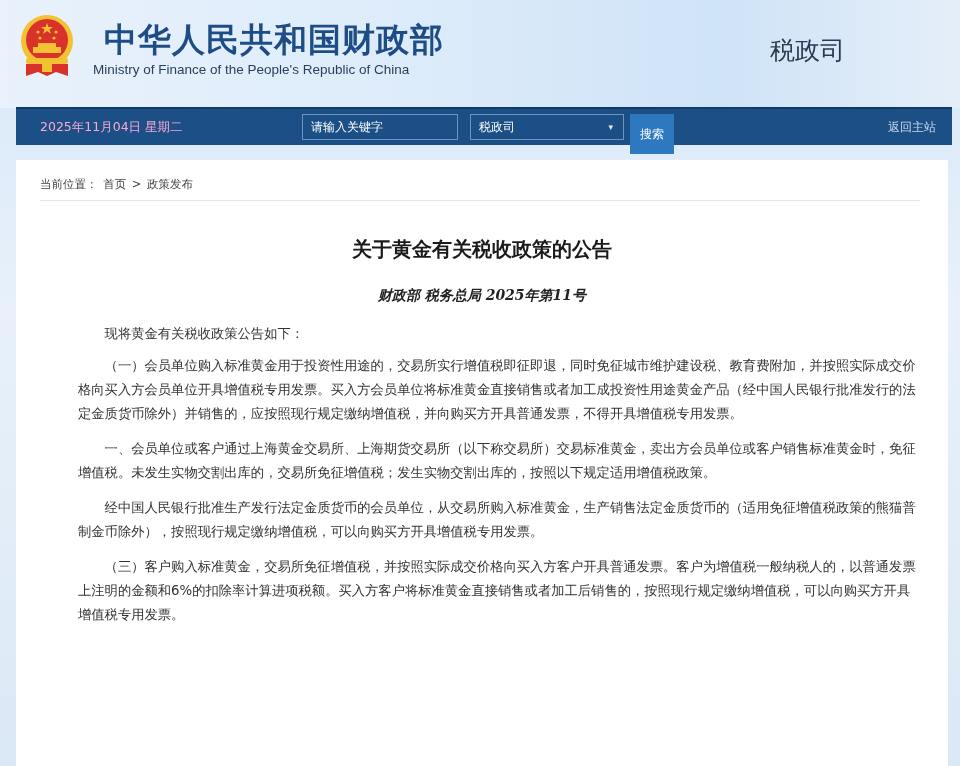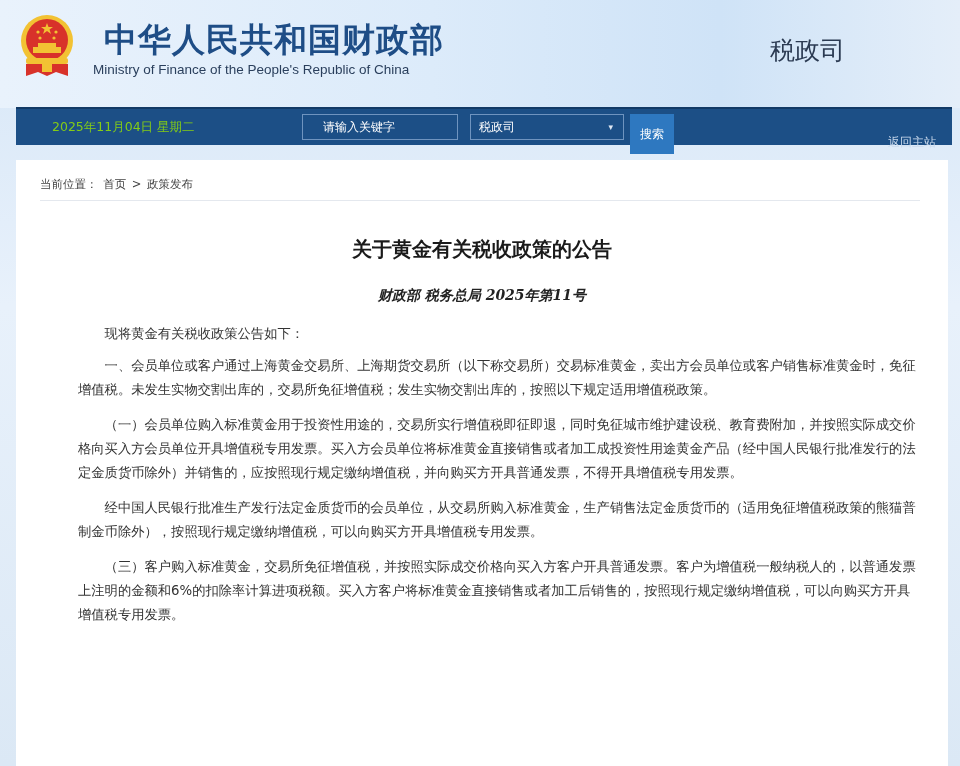--- a/index.html
+++ b/index.html
@@ -29,45 +29,45 @@
   .dept-name {
     position: absolute; left: 770px; top: 34px;
     font-size: 25px; color: #2b3a52;
   }
   .navbar {
     position: absolute; left: 16px; top: 107px; width: 936px; height: 38px;
     background: #1c4f86;
     border-top: 2px solid #123a66;
   }
   .nav-date {
-    position: absolute; left: 36px; top: 10px;
-    font-size: 12.5px; color: #84cc16;
+    position: absolute; left: 24px; top: 10px;
+    font-size: 12.5px; color: #f9a8d4;
   }
   .search-input {
     position: absolute; left: 286px; top: 5px; width: 156px; height: 26px;
     border: 1px solid #6f94bf; background: #1c4f86;
-    color: #ffffff; font-size: 12px; padding-left: 20px;
+    color: #ffffff; font-size: 12px; padding-left: 8px;
     font-family: "DejaVu Sans", sans-serif;
   }
   .search-input::placeholder { color: #ffffff; }
   .category-select {
     position: absolute; left: 454px; top: 5px; width: 154px; height: 26px;
     border: 1px solid #6f94bf; background: #1c4f86;
     color: #ffffff; font-size: 12px; padding-left: 8px; line-height: 24px;
   }
   .category-select .arrow {
     position: absolute; right: 10px; top: 0; font-size: 9px; color: #dfe8f3;
   }
   .search-btn {
     position: absolute; left: 614px; top: 5px; width: 44px; height: 40px;
     background: #2e78c0; color: #ffffff; font-size: 12px;
     border: none; font-family: "DejaVu Sans", sans-serif;
   }
   .home-link {
-    position: absolute; right: 16px; top: 25px;
+    position: absolute; right: 16px; top: 10px;
     font-size: 12px; color: #c9d9ec; margin-left: 37px;
   }
   .content {
     position: absolute; left: 16px; top: 160px; width: 932px; height: 606px;
     background: #ffffff;
   }
   .breadcrumb {
     position: absolute; left: 24px; top: 17px;
     font-size: 11.5px; color: #444;
   }
@@ -137,18 +137,18 @@
     <span>&gt;</span>
     <span>政策发布</span>
   </div>
   <div class="bc-divider"></div>
 
   <div class="doc-title">关于黄金有关税收政策的公告</div>
   <div class="doc-number">财政部  税务总局    2025年第11号</div>
 
   <div class="doc-body">
     <p class="intro">现将黄金有关税收政策公告如下：</p>
+    <p>（一）会员单位购入标准黄金用于投资性用途的，交易所实行增值税即征即退，同时免征城市维护建设税、教育费附加，并按照实际成交价格向买入方会员单位开具增值税专用发票。买入方会员单位将标准黄金直接销售或者加工成投资性用途黄金产品（经中国人民银行批准发行的法定金质货币除外）并销售的，应按照现行规定缴纳增值税，并向购买方开具普通发票，不得开具增值税专用发票。</p>
     <p>一、会员单位或客户通过上海黄金交易所、上海期货交易所（以下称交易所）交易标准黄金，卖出方会员单位或客户销售标准黄金时，免征增值税。未发生实物交割出库的，交易所免征增值税；发生实物交割出库的，按照以下规定适用增值税政策。</p>
-    <p>（一）会员单位购入标准黄金用于投资性用途的，交易所实行增值税即征即退，同时免征城市维护建设税、教育费附加，并按照实际成交价格向买入方会员单位开具增值税专用发票。买入方会员单位将标准黄金直接销售或者加工成投资性用途黄金产品（经中国人民银行批准发行的法定金质货币除外）并销售的，应按照现行规定缴纳增值税，并向购买方开具普通发票，不得开具增值税专用发票。</p>
     <p>经中国人民银行批准生产发行法定金质货币的会员单位，从交易所购入标准黄金，生产销售法定金质货币的（适用免征增值税政策的熊猫普制金币除外），按照现行规定缴纳增值税，可以向购买方开具增值税专用发票。</p>
     <p>（三）客户购入标准黄金，交易所免征增值税，并按照实际成交价格向买入方客户开具普通发票。客户为增值税一般纳税人的，以普通发票上注明的金额和6%的扣除率计算进项税额。买入方客户将标准黄金直接销售或者加工后销售的，按照现行规定缴纳增值税，可以向购买方开具增值税专用发票。</p>
   </div>
 </div>
 
 </body></html>

